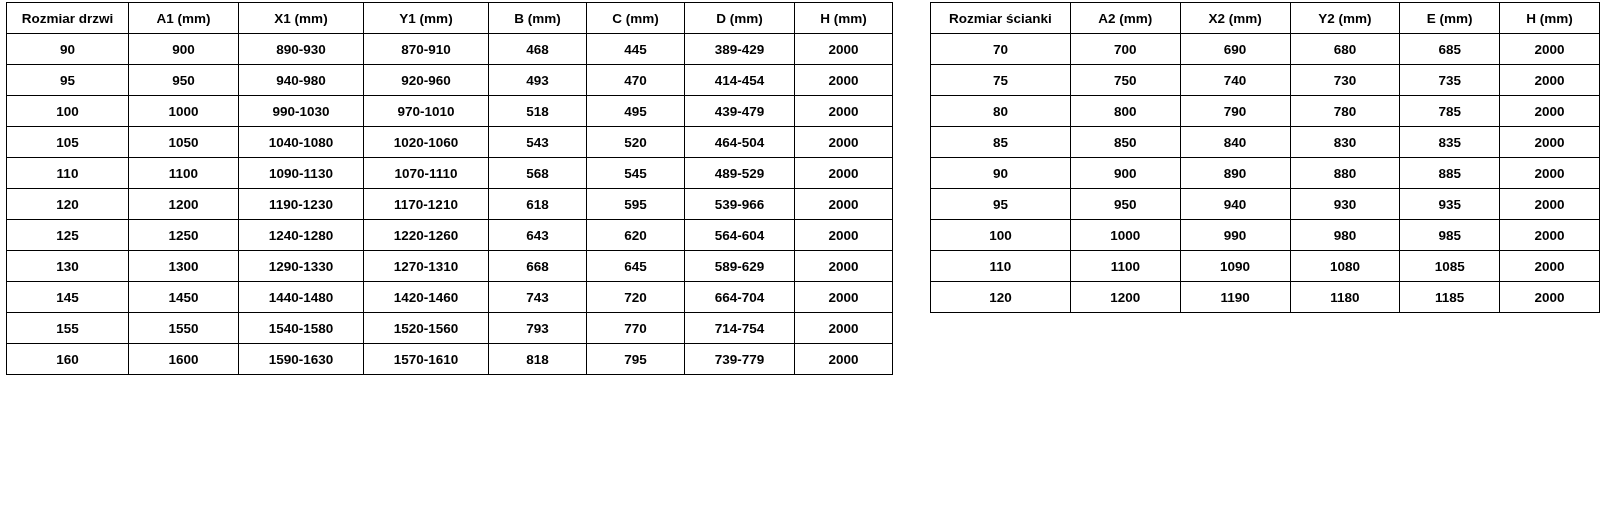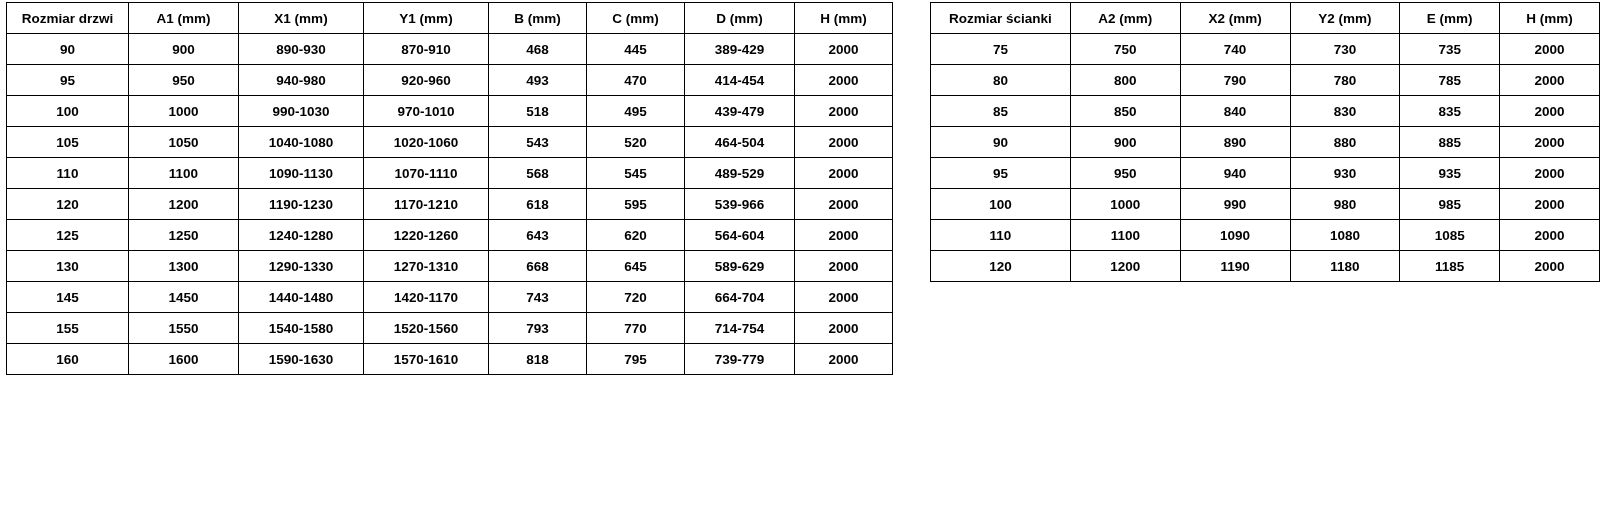--- a/index.html
+++ b/index.html
@@ -168,21 +168,21 @@
             <td>1270-1310</td>
             <td>668</td>
             <td>645</td>
             <td>589-629</td>
             <td>2000</td>
           </tr>
           <tr>
             <td>145</td>
             <td>1450</td>
             <td>1440-1480</td>
-            <td>1420-1170</td>
+            <td>1420-1460</td>
             <td>743</td>
             <td>720</td>
             <td>664-704</td>
             <td>2000</td>
           </tr>
           <tr>
             <td>155</td>
             <td>1550</td>
             <td>1540-1580</td>
             <td>1520-1560</td>
@@ -220,20 +220,28 @@
             <th>Rozmiar ścianki</th>
             <th>A2 (mm)</th>
             <th>X2 (mm)</th>
             <th>Y2 (mm)</th>
             <th>E (mm)</th>
             <th>H (mm)</th>
           </tr>
       </thead>
       <tbody id="walls-body">
           <tr>
+            <td>70</td>
+            <td>700</td>
+            <td>690</td>
+            <td>680</td>
+            <td>685</td>
+            <td>2000</td>
+          </tr>
+          <tr>
             <td>75</td>
             <td>750</td>
             <td>740</td>
             <td>730</td>
             <td>735</td>
             <td>2000</td>
           </tr>
           <tr>
             <td>80</td>
             <td>800</td>

